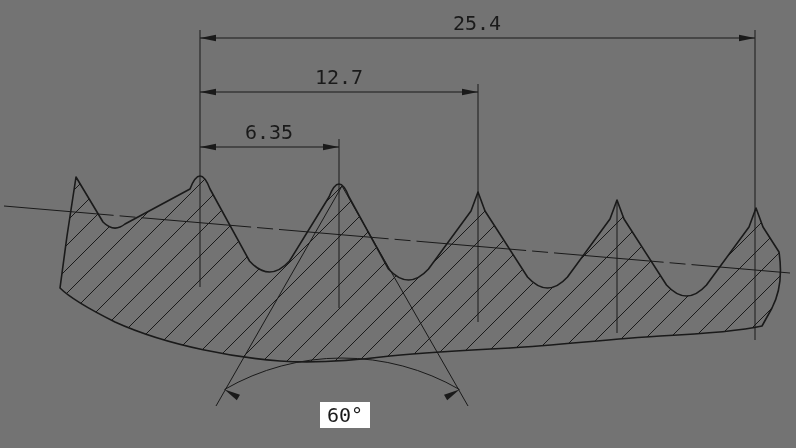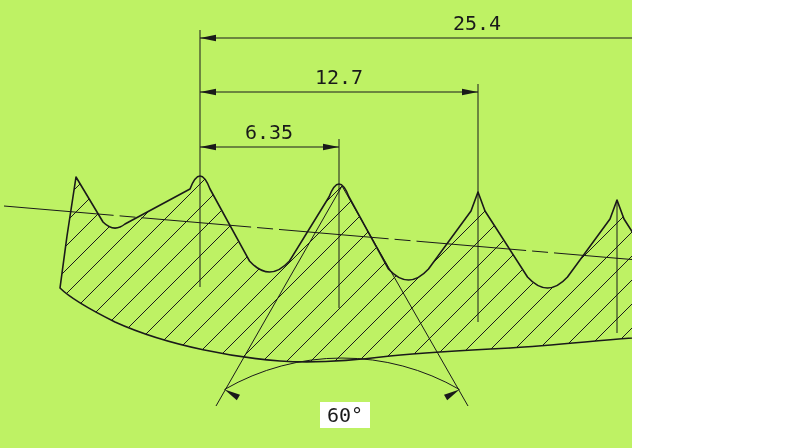--- a/index.html
+++ b/index.html
@@ -2,23 +2,23 @@
 <html><head>
 <meta charset="utf-8">
 <style>
   html, body {
     margin: 0;
     padding: 0;
     background: #ffffff;
   }
   .drawing-wrap {
     position: relative;
-    width: 632px;
+    width: 796px;
     height: 448px;
-    background: #bef264;
+    background: #737373;
     overflow: hidden;
   }
   svg {
     display: block;
     width: 796px;
     height: 448px;
   }
   .dim-text {
     font-family: "DejaVu Sans Mono", monospace;
     font-size: 20px;

